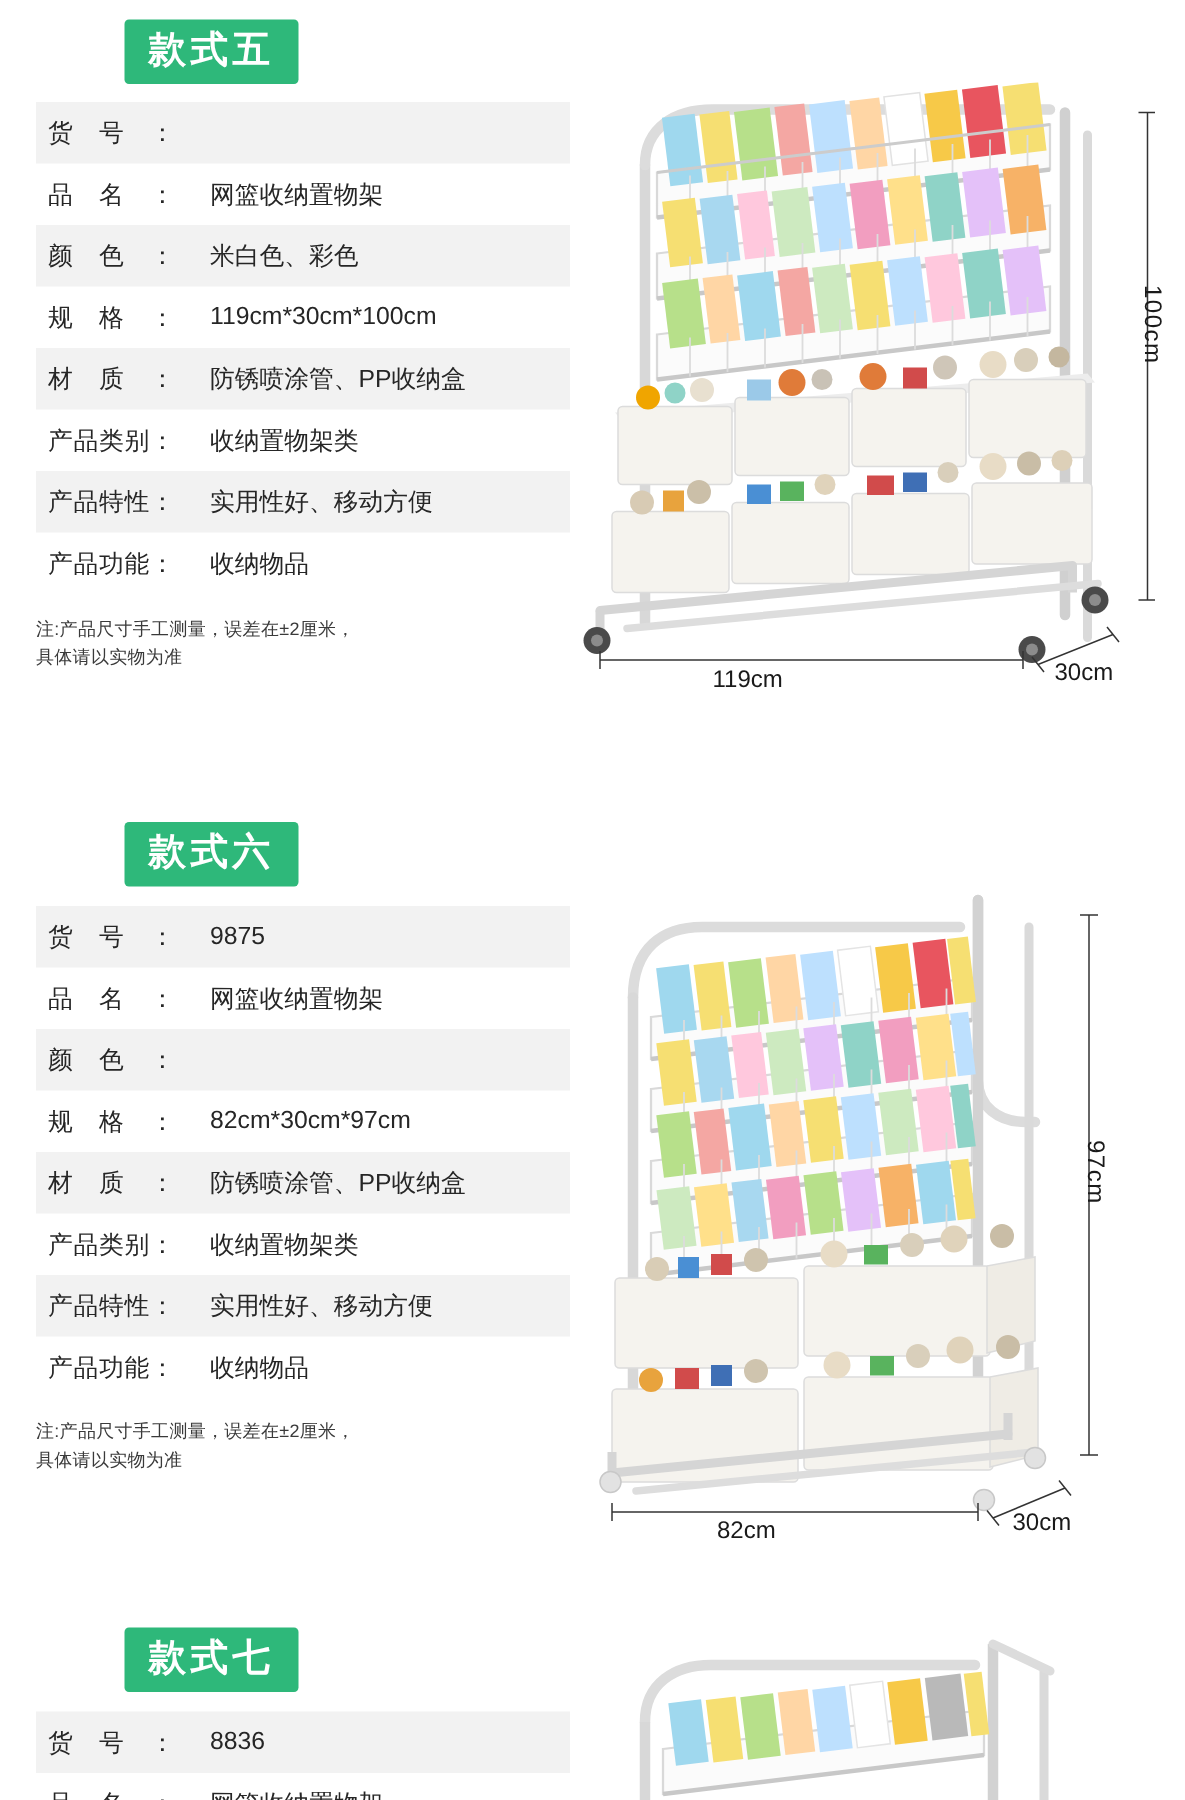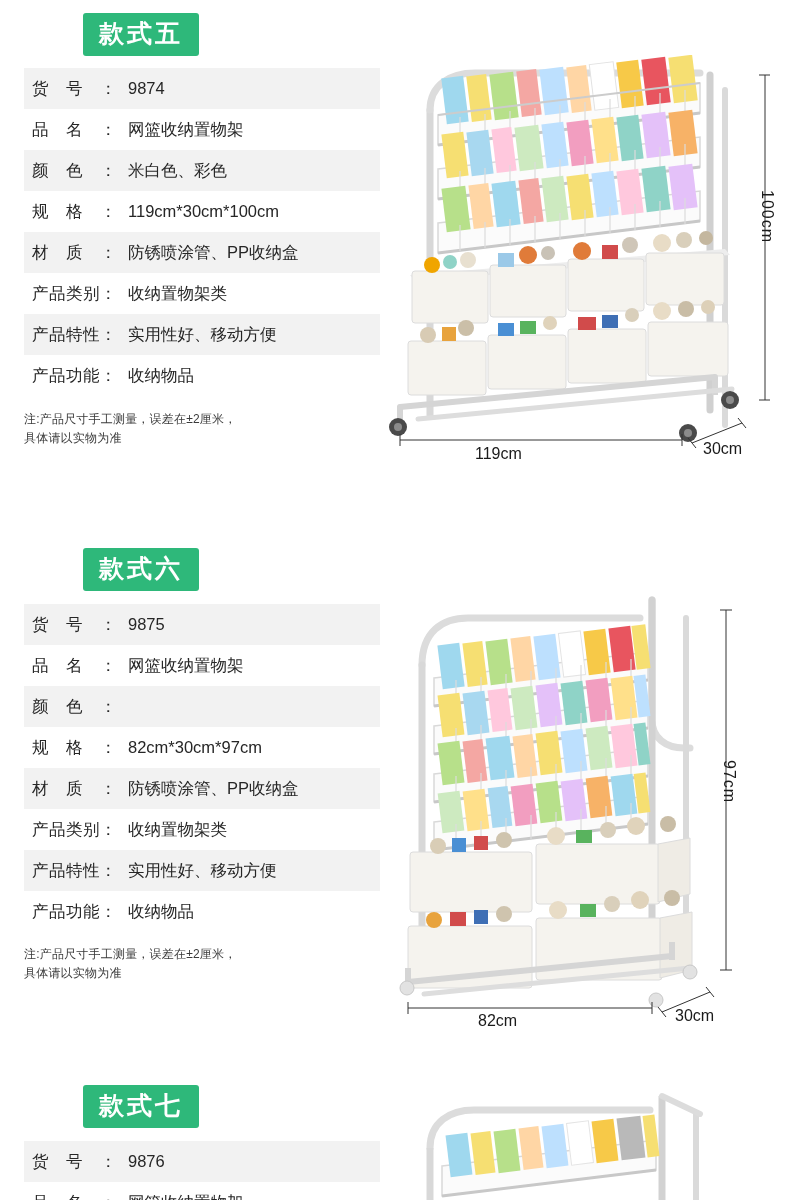--- a/index.html
+++ b/index.html
@@ -51,20 +51,21 @@
     width: 356px;
   }
   .spec-row {
     display: flex;
     align-items: center;
     height: 41px;
     padding-left: 8px;
     box-sizing: border-box;
     font-size: 16.5px;
     color: #262626;
+    gap: 12px;
   }
   .spec-row.alt { background: #f2f2f2; }
   .spec-row .k {
     width: 96px;
     flex: 0 0 96px;
     letter-spacing: 0.5px;
     white-space: nowrap;
   }
   .spec-row .v {
     flex: 1 1 auto;
@@ -104,21 +105,20 @@
 
   <div class="section" style="position:absolute;left:0;top:0;height:520px;">
 
     <div class="badge-wrap" style="top:13px;">
       <span class="badge">款式五</span>
     </div>
 
     <div class="spec-table" style="top:68px;">
       <div class="spec-row alt">
         <span class="k">货　号　：</span>
-        <span class="v">9874</span>
       </div>
       <div class="spec-row">
         <span class="k">品　名　：</span>
         <span class="v">网篮收纳置物架</span>
       </div>
       <div class="spec-row alt">
         <span class="k">颜　色　：</span>
         <span class="v">米白色、彩色</span>
       </div>
       <div class="spec-row">
@@ -551,21 +551,21 @@
 
   <div class="section" style="position:absolute;left:0;top:1078px;height:122px;">
 
     <div class="badge-wrap" style="top:7px;border-radius:17px;">
       <span class="badge">款式七</span>
     </div>
 
     <div class="spec-table" style="top:63px;">
       <div class="spec-row alt">
         <span class="k">货　号　：</span>
-        <span class="v">9876</span>
+        <span class="v">8836</span>
       </div>
       <div class="spec-row">
         <span class="k">品　名　：</span>
         <span class="v">网篮收纳置物架</span>
       </div>
     </div>
 
     <div class="product" style="left:400px;top:0px;">
       <svg class="rack-svg" width="370" height="122" viewBox="0 0 370 122" xmlns="http://www.w3.org/2000/svg">
         <path d="M30 70 C30 44 50 32 74 32 L250 32" stroke="#dcdcdc" stroke-width="7" fill="none" stroke-linecap="round"></path>

